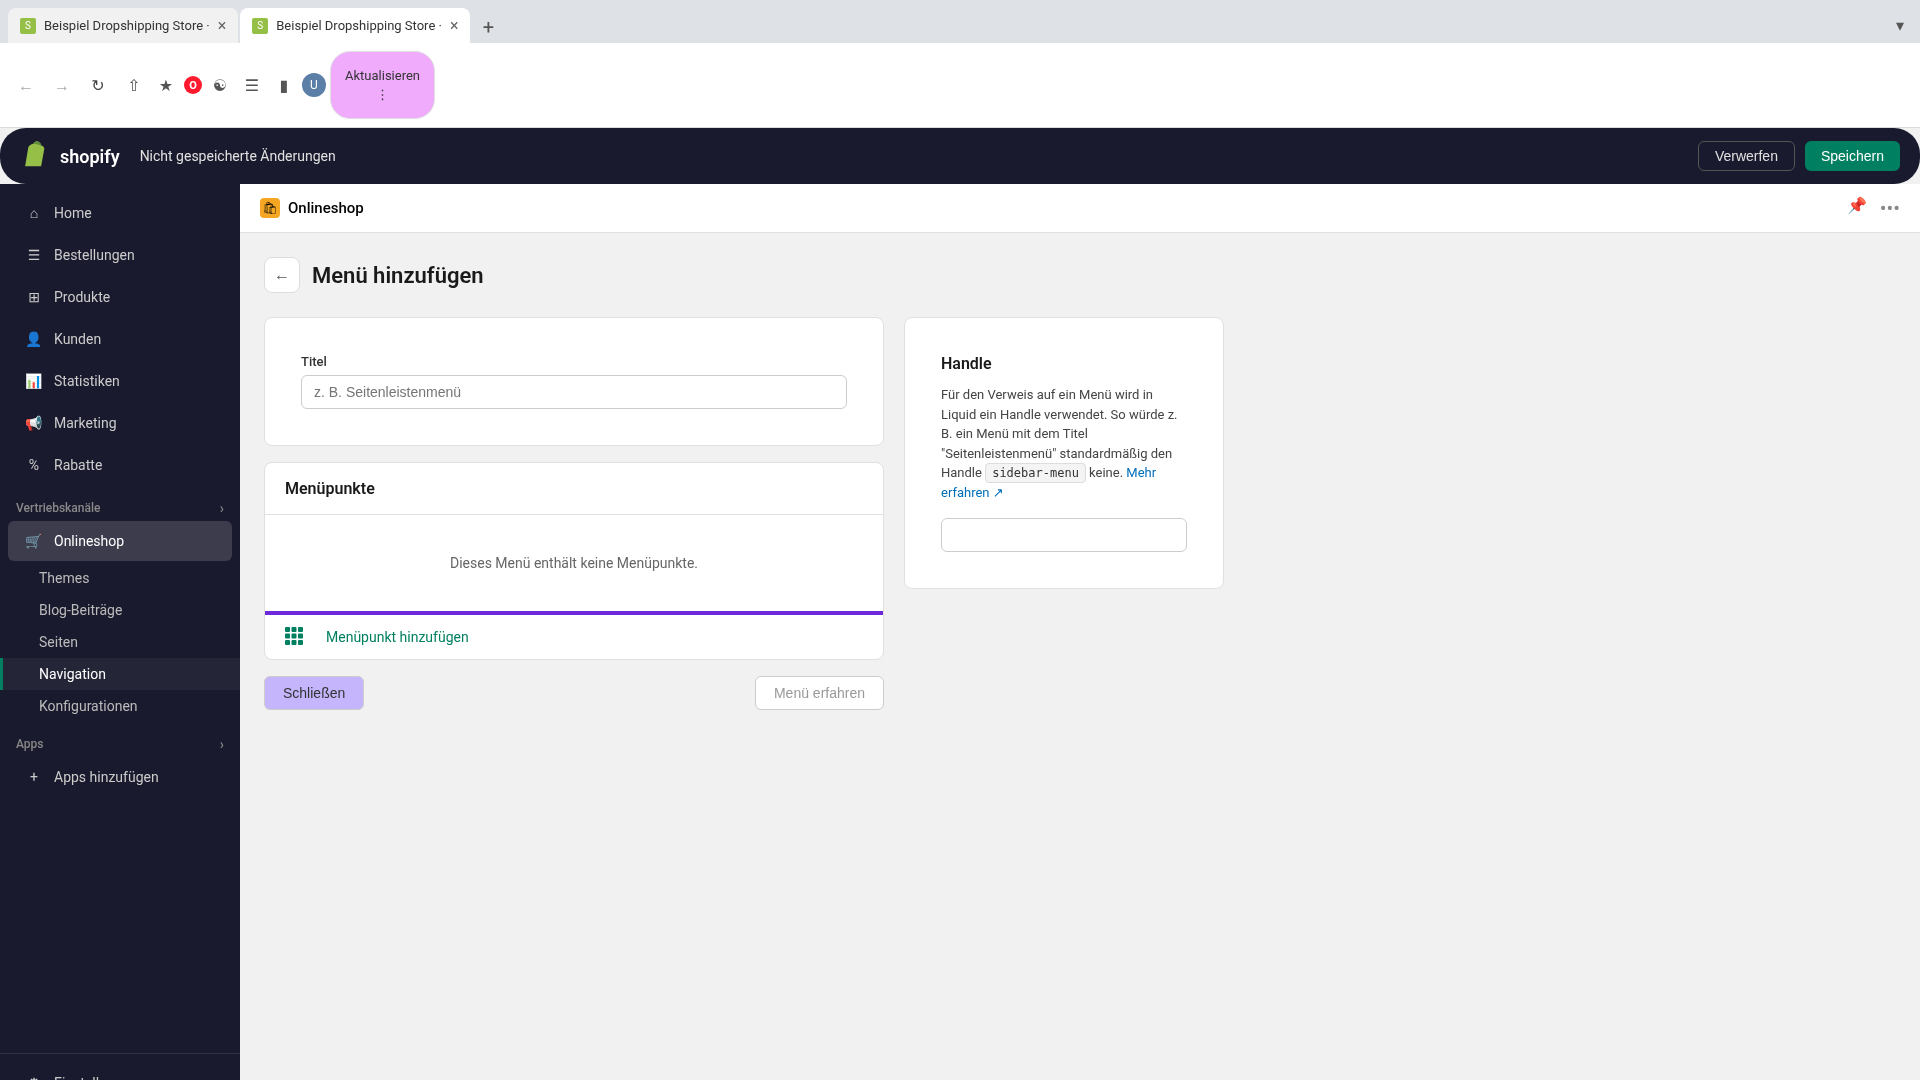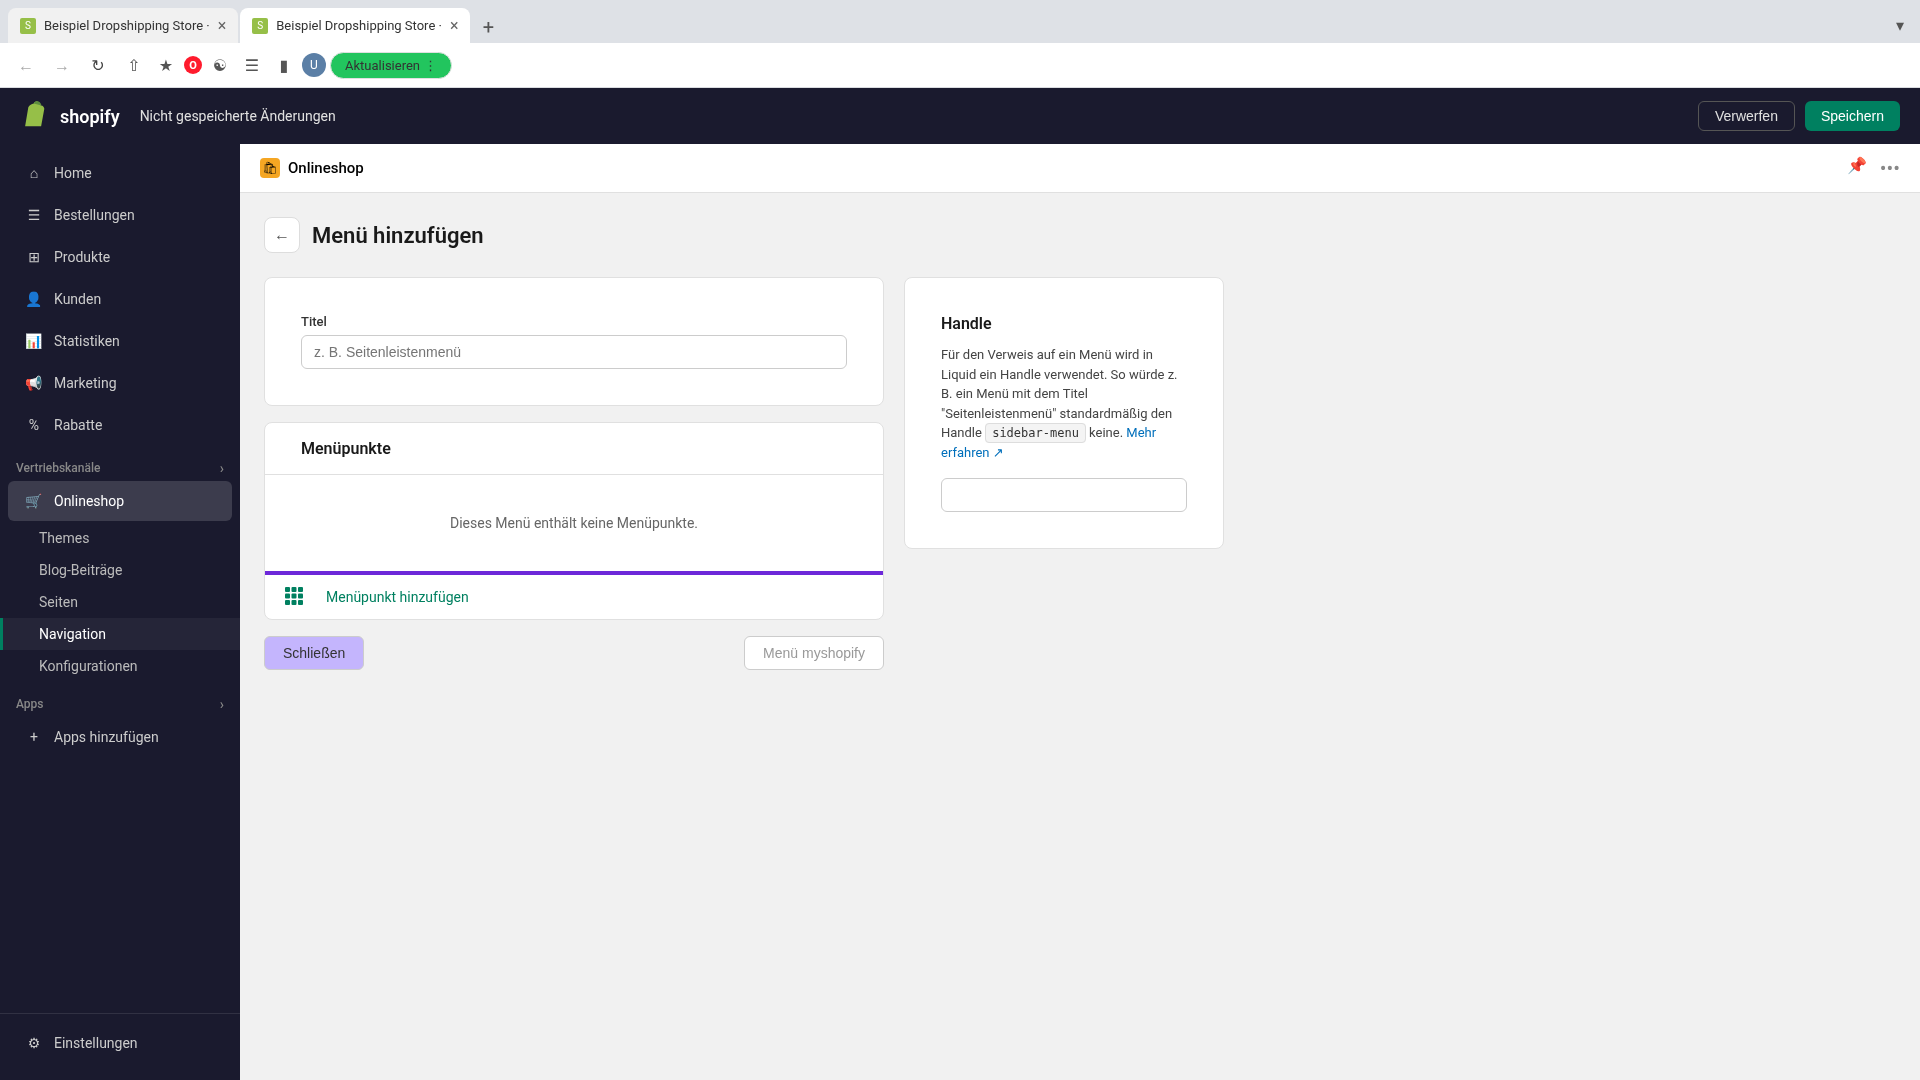--- a/index.html
+++ b/index.html
@@ -16,27 +16,27 @@
     .browser-tab-new { width: 32px; height: 32px; display: flex; align-items: center; justify-content: center; border-radius: 50%; color: #555; font-size: 20px; cursor: pointer; }
     .browser-tab-dropdown { margin-left: auto; color: #555; font-size: 16px; padding: 8px; }
 
     .browser-toolbar { display: flex; align-items: center; gap: 8px; padding: 8px 12px; background: #fff; border-bottom: 1px solid #dadce0; }
     .browser-nav-btn { width: 28px; height: 28px; display: flex; align-items: center; justify-content: center; border-radius: 50%; color: #444; font-size: 16px; cursor: pointer; }
     .browser-nav-btn.disabled { color: #aaa; cursor: default; }
     .browser-address-bar { flex: 1; background: #f1f3f4; border-radius: 20px; padding: 6px 16px; font-size: 13px; color: #333; display: flex; align-items: center; gap: 6px; }
     .browser-address-bar span { color: #444; font-size: 13px; }
     .browser-toolbar-actions { display: flex; align-items: center; gap: 4px; }
     .browser-action-btn { width: 28px; height: 28px; display: flex; align-items: center; justify-content: center; border-radius: 50%; color: #555; font-size: 16px; cursor: pointer; }
-    .browser-update-btn { background: #22c55e; border: 1.5px solid #e0e0e0; border-radius: 20px; padding: 5px 14px; font-size: 13px; color: #333; cursor: pointer; display: flex; align-items: center; gap: 4px; }
+    .browser-update-btn { background: #f0abfc; border: 1.5px solid #e0e0e0; border-radius: 20px; padding: 16px 14px; font-size: 13px; color: #333; cursor: pointer; display: flex; align-items: center; gap: 4px; flex-direction: column; }
     .opera-icon { width: 18px; height: 18px; background: #ff1b2d; border-radius: 50%; display: flex; align-items: center; justify-content: center; color: white; font-size: 11px; font-weight: bold; }
     .user-avatar { width: 24px; height: 24px; border-radius: 50%; background: #5b7fa6; display: flex; align-items: center; justify-content: center; color: white; font-size: 12px; }
 
     
     .shopify-app { display: flex; flex-direction: column; height: calc(1080px - 88px); background: #f1f1f1; }
-    .shopify-header { background: #1a1a2e; display: flex; align-items: center; padding: 0 20px; height: 56px; gap: 20px; }
+    .shopify-header { background: #1a1a2e; display: flex; align-items: center; padding: 0 20px; height: 56px; gap: 20px; border-radius: 26px; }
     .shopify-logo { display: flex; align-items: center; gap: 8px; color: white; font-size: 18px; font-weight: 600; }
     .shopify-logo-icon { width: 32px; height: 32px; }
     .header-center { flex: 1; display: flex; align-items: center; justify-content: flex-start; }
     .unsaved-badge { color: #e0e0e0; font-size: 14px; }
     .header-actions { display: flex; gap: 10px; }
     .btn-verwerfen { background: transparent; border: 1.5px solid #555; border-radius: 6px; padding: 6px 16px; color: #e0e0e0; font-size: 14px; cursor: pointer; }
     .btn-speichern { background: #008060; border: none; border-radius: 6px; padding: 6px 16px; color: white; font-size: 14px; cursor: pointer; font-weight: 500; }
 
     
     .app-body { display: flex; flex: 1; overflow: hidden; }
@@ -74,21 +74,21 @@
     .side-column { width: 320px; flex-shrink: 0; }
 
     .card { background: white; border-radius: 8px; border: 1px solid #e0e0e0; padding: 36px; margin-bottom: 16px; }
 
     .field-label { font-size: 13px; font-weight: 500; color: #333; margin-bottom: 6px; }
     .field-input { width: 100%; border: 1px solid #ccc; border-radius: 6px; padding: 8px 12px; font-size: 14px; color: #888; outline: none; }
 
     .section-title { font-size: 16px; font-weight: 600; color: #1a1a1a; margin-bottom: 0; }
 
     .menu-items-card { background: white; border-radius: 8px; border: 1px solid #e0e0e0; overflow: hidden; margin-bottom: 16px; }
-    .menu-items-header { padding: 16px 36px; border-bottom: 1px solid #e0e0e0; }
+    .menu-items-header { padding: 16px 20px; border-bottom: 1px solid #e0e0e0; }
     .menu-empty { padding: 40px 20px; text-align: center; color: #666; font-size: 14px; border-bottom: 4px solid #6d28d9; }
     .add-menu-item-row { padding: 12px 20px; display: flex; align-items: center; gap: 21px; cursor: pointer; }
     .add-menu-item-icon { width: 20px; height: 20px; color: #008060; }
     .add-menu-item-link { color: #008060; font-size: 14px; cursor: pointer; text-decoration: none; }
 
     .form-actions { display: flex; align-items: center; justify-content: space-between; margin-top: 8px; }
     .btn-close { background: #c4b5fd; border: 1.5px solid #ccc; border-radius: 6px; padding: 8px 18px; font-size: 14px; cursor: pointer; color: #333; }
     .btn-menu-save { background: white; border: 1.5px solid #ccc; border-radius: 6px; padding: 8px 18px; font-size: 14px; cursor: pointer; color: #999; }
 
     .handle-title { font-size: 16px; font-weight: 600; color: #1a1a1a; margin-bottom: 12px; }
@@ -285,21 +285,21 @@
                         <rect x="6.5" y="13" width="5" height="5" rx="1" fill="#008060"></rect>
                         <rect x="13" y="13" width="5" height="5" rx="1" fill="#008060"></rect>
                       </svg>
                     </span>
                     <a class="add-menu-item-link">Menüpunkt hinzufügen</a>
                   </div>
                 </div>
 
                 <div class="form-actions">
                   <button class="btn-close">Schließen</button>
-                  <button class="btn-menu-save">Menü myshopify</button>
+                  <button class="btn-menu-save">Menü erfahren</button>
                 </div>
               </div>
 
               <div class="side-column">
                 <div class="card">
                   <div class="handle-title">Handle</div>
                   <p class="handle-desc">
                     <span>Für den Verweis auf ein Menü wird in Liquid ein Handle verwendet. So würde z. B. ein Menü mit dem Titel "Seitenleistenmenü" standardmäßig den Handle</span>
                     <code class="handle-code">sidebar-menu</code>
                     <span>keine.</span>

